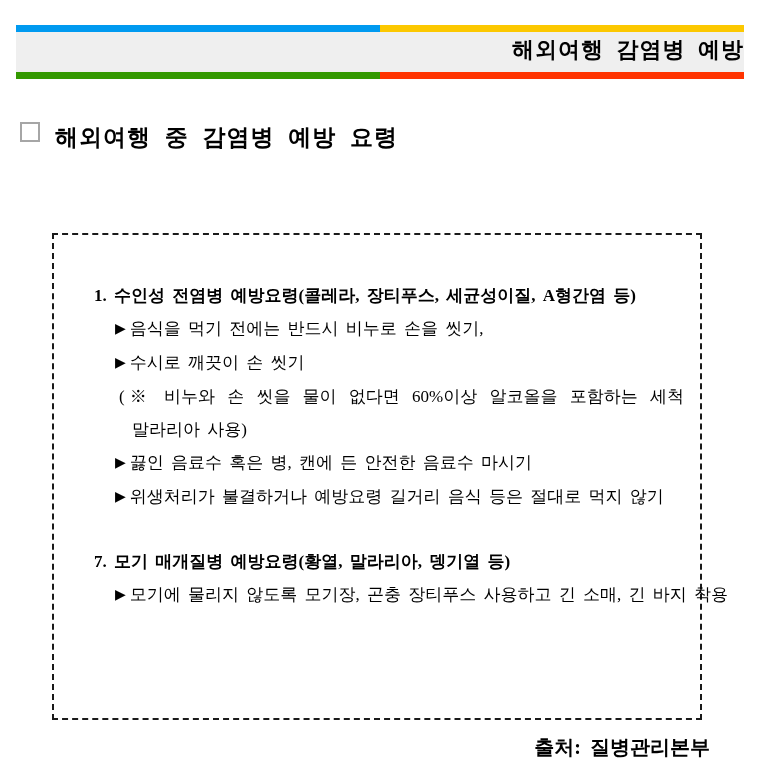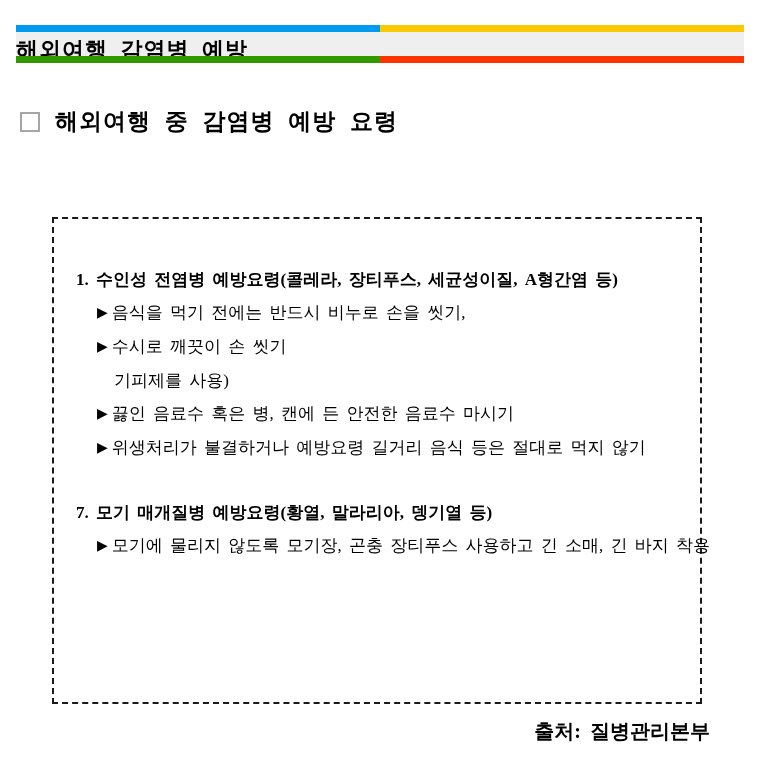--- a/index.html
+++ b/index.html
@@ -24,60 +24,60 @@
     margin: 25px 24px 0 16px;
     width: 728px;
   }
   .header-stripe { display: flex; height: 7px; }
   .header-stripe .half { width: 50%; height: 100%; }
   .stripe-blue   { background: var(--bar-blue); }
   .stripe-yellow { background: var(--bar-yellow); }
   .stripe-green  { background: var(--bar-green); }
   .stripe-red    { background: var(--bar-red); }
   .header-title {
-    height: 24px;
+    height: 40px;
     line-height: 36px;
     background: var(--header-bg);
-    text-align: left;
+    text-align: right;
     font-size: 22px;
     font-weight: bold;
     letter-spacing: 1px;
     word-spacing: 6px;
   }
 
   
   .section-heading {
     margin: 43px 0 0 20px;
     font-size: 23px;
     font-weight: bold;
     letter-spacing: 1px;
     word-spacing: 7px;
     display: flex;
-    align-items: center;
+    align-items: flex-start;
   }
   .square-marker {
     display: inline-block;
     width: 20px; height: 20px;
     border: 2px solid #a6a6a6;
     background: #ffffff;
     margin-right: 15px;
     flex: 0 0 auto;
   }
 
   
   .dashed-box {
     margin: 80px 0 0 52px;
     width: 650px;
     height: 487px;
     border: 2px dashed #1a1a1a;
     padding: 44px 16px 0 22px;
     font-size: 17px;
     word-spacing: 3px;
   }
-  .line { line-height: 33px; white-space: nowrap; }
+  .line { line-height: 33px; white-space: nowrap; margin-left: 18px; }
   .group-heading { font-weight: bold; }
   .bullet-line { padding-left: 21px; }
   .bullet-marker {
     display: inline-block;
     font-size: 14px;
     margin-right: 4px;
     transform: translateY(-1px);
   }
   .note-line  {
     padding-left: 25px;
@@ -123,22 +123,23 @@
   <div class="line group-heading">1. 수인성 전염병 예방요령(콜레라, 장티푸스, 세균성이질, A형간염 등)</div>
 
   <div class="line bullet-line">
     <span class="bullet-marker">▶</span><span>음식을 먹기 전에는 반드시 비누로 손을 씻기,</span>
   </div>
 
   <div class="line bullet-line">
     <span class="bullet-marker">▶</span><span>수시로 깨끗이 손 씻기</span>
   </div>
 
+  <div class="line note-line">(※ 비누와 손 씻을 물이 없다면 60%이상 알코올을 포함하는 세척</div>
 
-  <div class="line note2-line">기피제를 사용)</div>
+  <div class="line note2-line">말라리아 사용)</div>
 
   <div class="line bullet-line">
     <span class="bullet-marker">▶</span><span>끓인 음료수 혹은 병, 캔에 든 안전한 음료수 마시기</span>
   </div>
 
 
   <div class="line bullet-line">
     <span class="bullet-marker">▶</span><span>위생처리가 불결하거나 예방요령 길거리 음식 등은 절대로 먹지 않기</span>
   </div>
 

